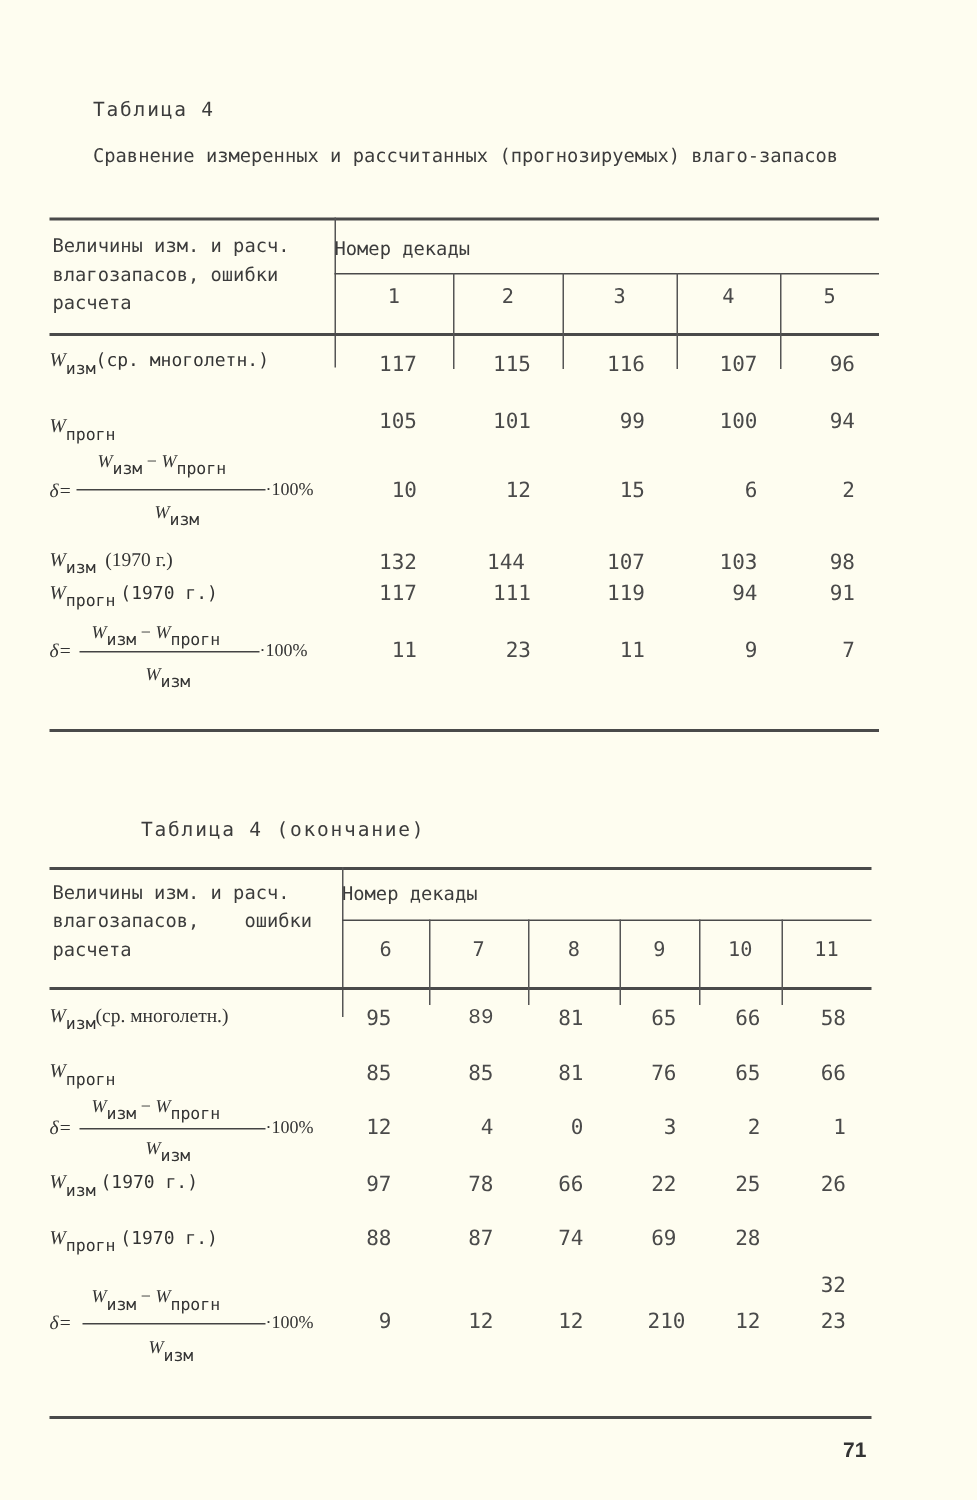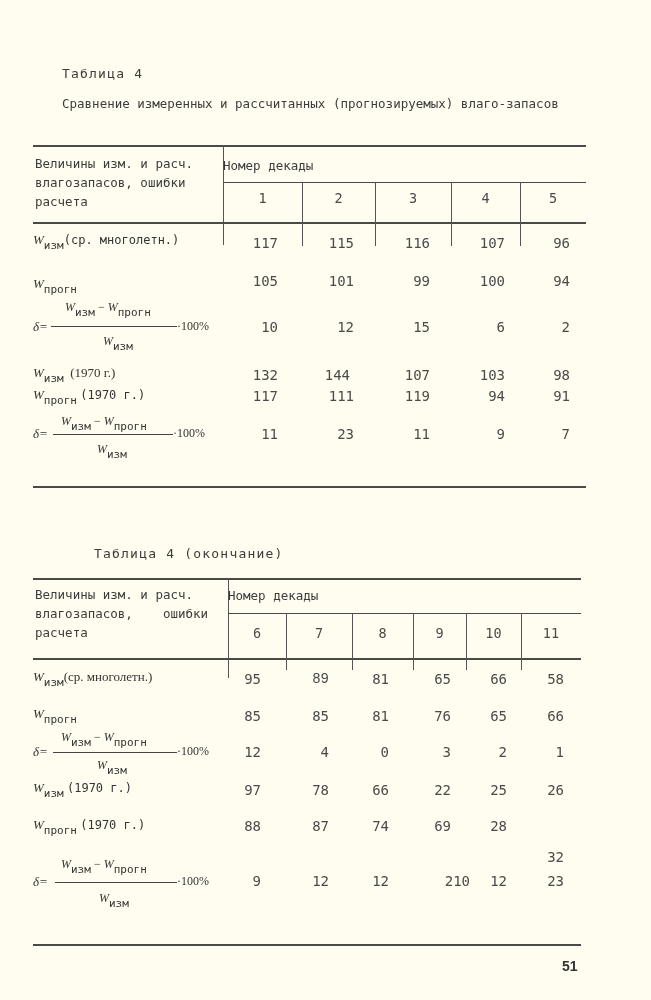--- a/index.html
+++ b/index.html
@@ -224,19 +224,19 @@
 <div class="formula" style="top:857px;">
   <span class="delta" style="top:17px;">δ=</span>
   <span class="num" style="left:28px; top:0px;"><i>W</i><span class="sub">изм</span> <span>−</span> <i>W</i><span class="sub">прогн</span></span>
   <span class="bar" style="left:22px; top:25px; width:122px;"></span>
   <span class="pct" style="left:144px; top:17px;">·100%</span>
   <span class="den" style="left:66px; top:34px;"><i>W</i><span class="sub">изм</span></span>
 </div>
 <div class="cell" style="left:228px; width:33px; top:873px;">9</div>
 <div class="cell" style="left:296px; width:33px; top:873px;">12</div>
 <div class="cell" style="left:356px; width:33px; top:873px;">12</div>
-<div class="cell" style="left:437px; width:33px; top:873px;">210</div>
+<div class="cell" style="left:424px; width:33px; top:873px;">210</div>
 <div class="cell" style="left:474px; width:33px; top:873px;">12</div>
 <div class="cell" style="left:531px; width:33px; top:873px;">23</div>
 
 <div class="hline" style="left:33px; top:944px; width:548px;"></div>
 
-<div class="pagenum">51</div>
+<div class="pagenum">71</div>
 
 </body></html>

